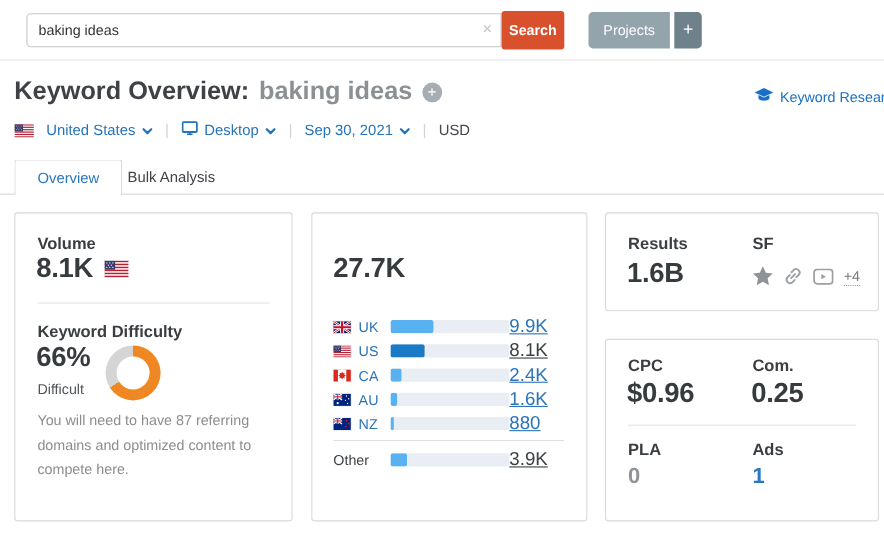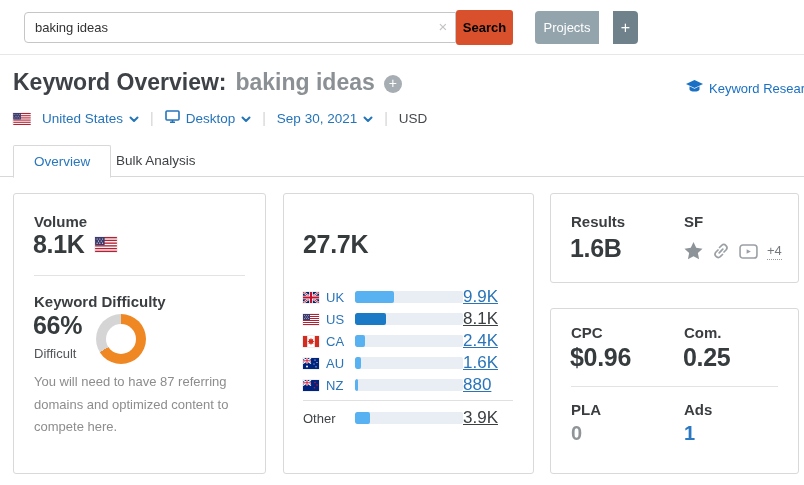--- a/index.html
+++ b/index.html
@@ -8,22 +8,22 @@
   .abs{position:absolute;}
 
   
   .topbar{position:absolute;left:0;top:0;width:804px;height:55px;background:#fff;border-bottom:1px solid #e7e7e7;}
   .search-input{position:absolute;left:24px;top:12px;width:432px;height:31px;border:1px solid #c6c6c6;
     border-radius:4px 0 0 4px;padding:0 30px 0 10px;font-size:13px;color:#333;outline:none;
     font-family:"Liberation Sans",sans-serif;}
   .clear-x{position:absolute;left:435px;top:17px;width:16px;height:20px;color:#c3c3c3;font-size:15px;
     line-height:20px;text-align:center;cursor:pointer;}
   .search-btn{position:absolute;left:456px;top:10px;width:57px;height:35px;background:#d9512c;border:none;
-    border-radius:3px;color:#000000;font-size:13px;font-weight:bold;cursor:pointer;font-family:"Liberation Sans",sans-serif;}
-  .projects-btn{position:absolute;left:535px;top:11px;width:64px;height:33px;background:#94a4ac;border:none;
+    border-radius:3px;color:#ffffff;font-size:13px;font-weight:bold;cursor:pointer;font-family:"Liberation Sans",sans-serif;}
+  .projects-btn{position:absolute;left:535px;top:11px;width:74px;height:33px;background:#94a4ac;border:none;
     border-radius:4px 0 0 4px;color:#fff;font-size:13px;cursor:pointer;font-family:"Liberation Sans",sans-serif;}
   .projects-add{position:absolute;left:613px;top:11px;width:25px;height:33px;background:#6f828c;border:none;
     border-radius:0 4px 4px 0;color:#fff;font-size:16px;cursor:pointer;font-family:"Liberation Sans",sans-serif;}
 
   
   .title-row{position:absolute;left:13px;top:69px;display:flex;align-items:center;gap:9px;}
   .title-main{font-size:23px;font-weight:bold;color:#3e4247;}
   .title-kw{font-size:23px;font-weight:bold;color:#8b9095;}
   .plus-circle{width:18px;height:18px;border-radius:50%;background:#a6adb3;color:#fff;font-size:14px;
     line-height:17px;text-align:center;margin-top:3px;cursor:pointer;}

